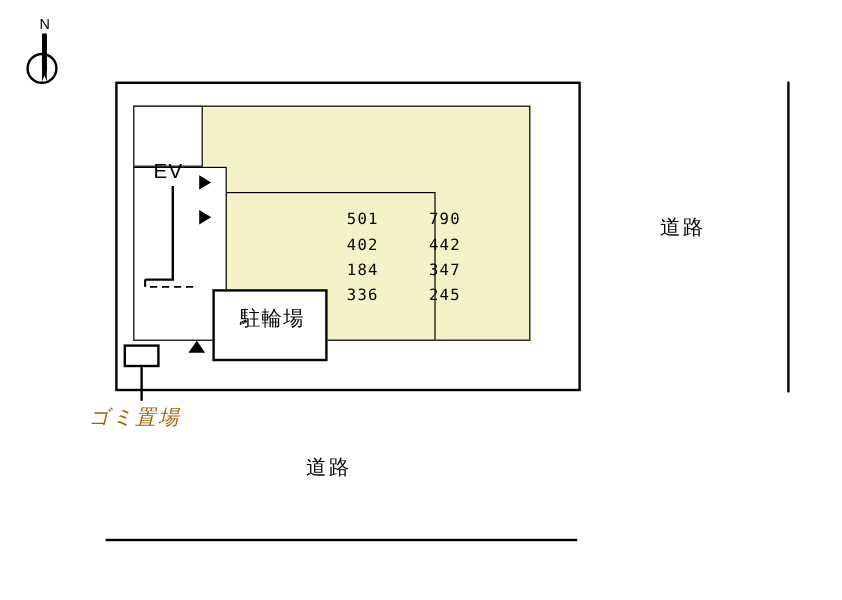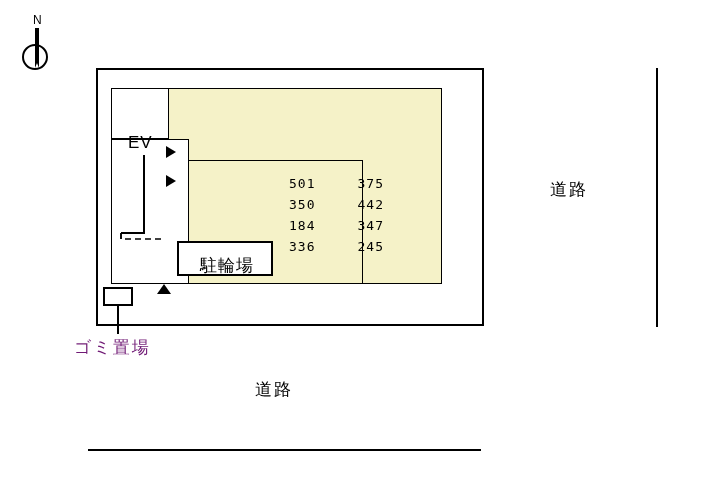--- a/index.html
+++ b/index.html
@@ -144,21 +144,21 @@
     border-right: 7px solid transparent;
     border-bottom: 10px solid #000;
   }
 
   
   .bike-box {
     position: absolute;
     left: 177px;
     top: 241px;
     width: 96px;
-    height: 35px;
+    height: 60px;
     border: 2px solid #000;
     box-sizing: border-box;
     background: #ffffff;
     padding-left: 20px;
   }
   .bike-label {
     position: absolute;
     left: 0;
     top: 0;
     width: 96px;
@@ -209,22 +209,23 @@
     top: 306px;
     width: 2px;
     height: 28px;
     background: #000;
   }
   .gomi-label {
     position: absolute;
     left: 74px;
     top: 336px;
     font-size: 17px;
-    color: #701a75;
+    color: #a16207;
     letter-spacing: 2px;
+    font-style: italic;
   }
 
   
   .road-right-line {
     position: absolute;
     left: 656px;
     top: 68px;
     width: 2px;
     height: 259px;
     background: #000;
@@ -289,26 +290,26 @@
   <div class="arrow-right" style="left:166px; top:175px;"></div>
   <div class="arrow-up" style="left:157px; top:284px;"></div>
 
   <div class="bike-box">
     <div class="bike-label">駐輪場</div>
   </div>
 
   <div class="rooms">
     <div class="room-col">
       <div class="room-num">501</div>
-      <div class="room-num">350</div>
+      <div class="room-num">402</div>
       <div class="room-num">184</div>
       <div class="room-num">336</div>
     </div>
     <div class="room-col">
-      <div class="room-num">375</div>
+      <div class="room-num">790</div>
       <div class="room-num">442</div>
       <div class="room-num">347</div>
       <div class="room-num">245</div>
     </div>
   </div>
 
   <div class="gomi-box"></div>
   <div class="gomi-leader"></div>
   <div class="gomi-label">ゴミ置場</div>
 

